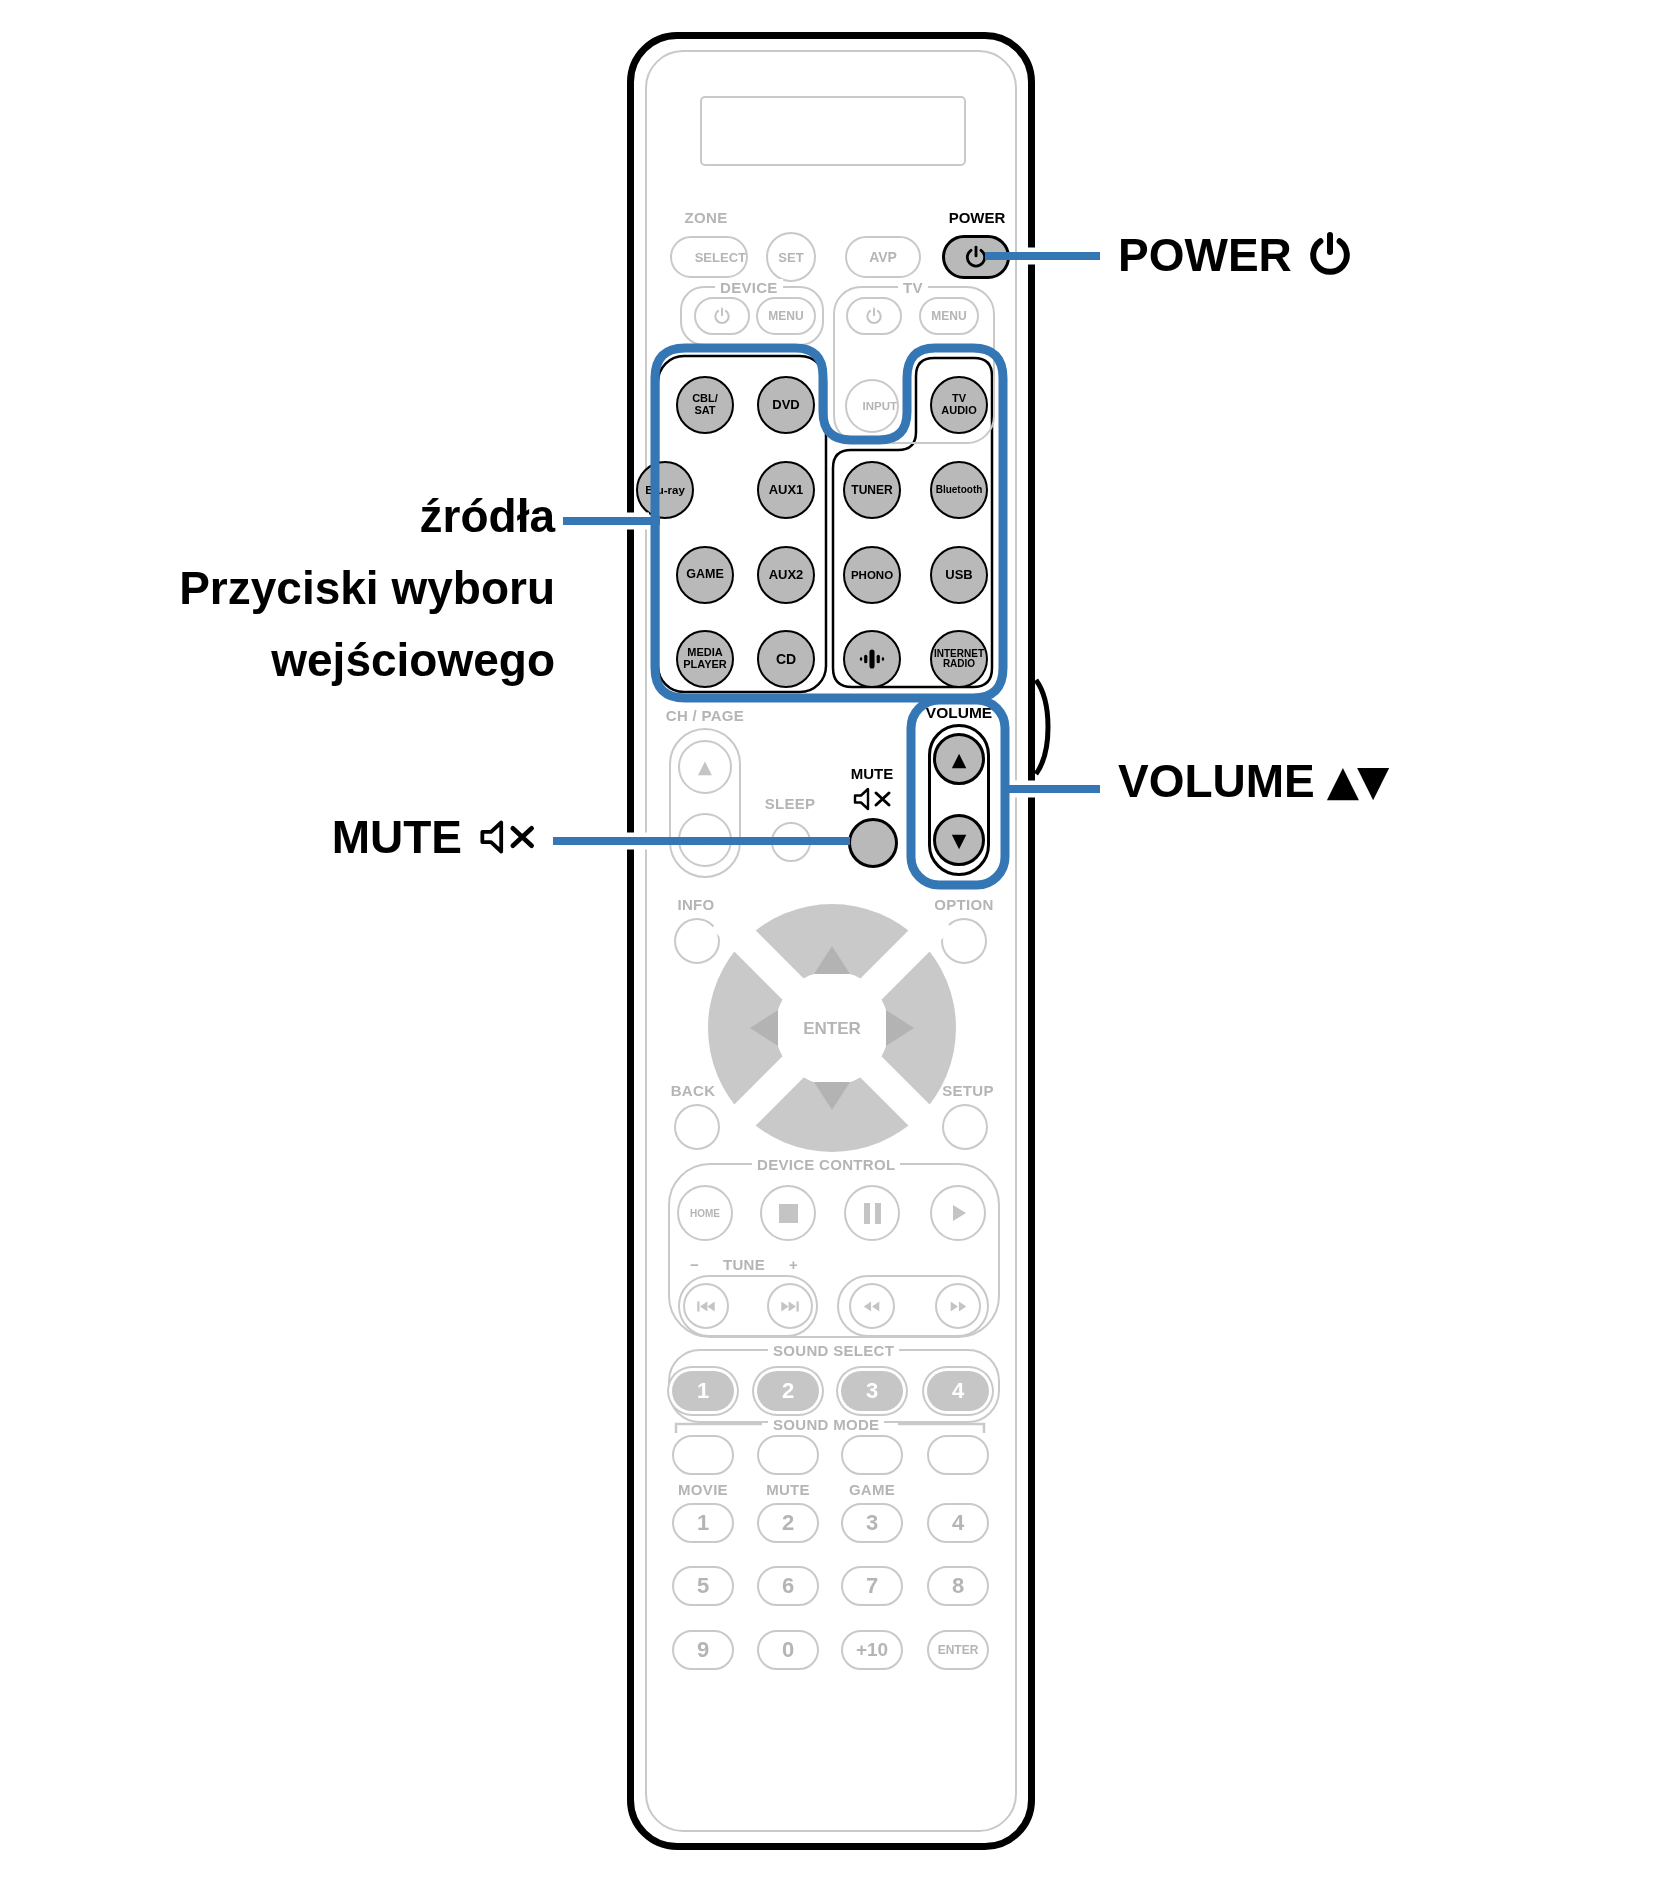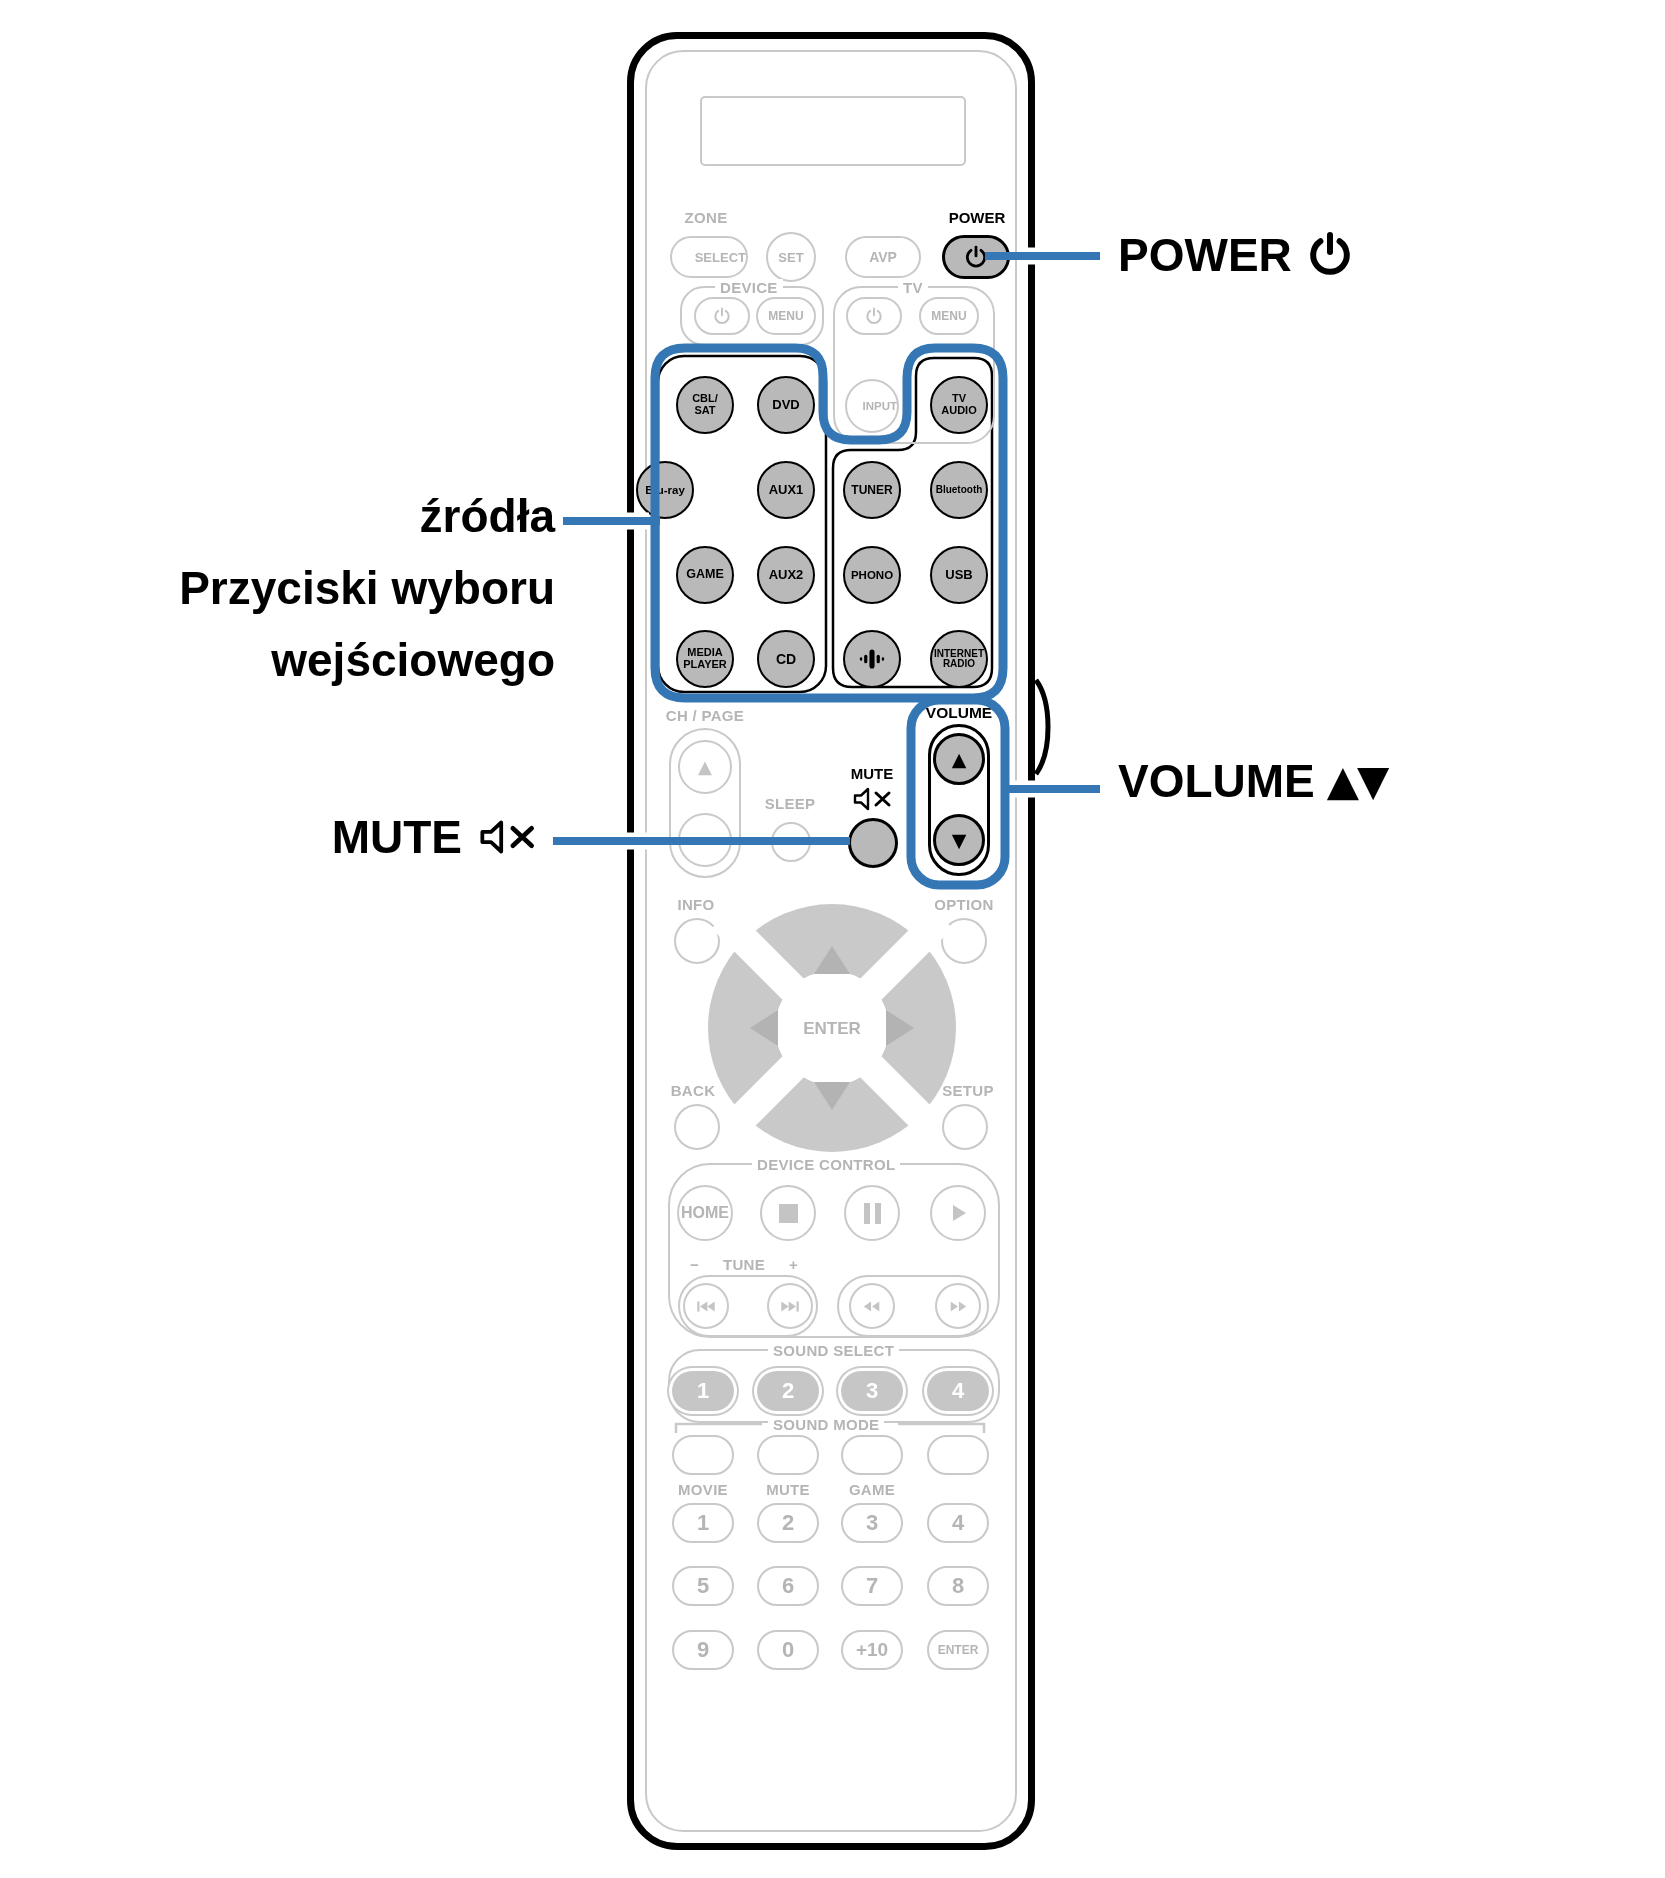--- a/index.html
+++ b/index.html
@@ -176,21 +176,21 @@
 </svg>
 
 <div class="abs glabel" style="left:663px;top:1082px;width:60px;">BACK</div>
 <div class="abs circ" style="left:674px;top:1104px;width:46px;height:46px;"></div>
 <div class="abs glabel" style="left:936px;top:1082px;width:64px;">SETUP</div>
 <div class="abs circ" style="left:942px;top:1104px;width:46px;height:46px;"></div>
 
 <div class="abs" style="left:668px;top:1163px;width:332px;height:175px;border:2px solid var(--lg);border-radius:42px;"></div>
 <div class="abs glabel wbg" style="left:752px;top:1156px;">DEVICE CONTROL</div>
 
-<div class="abs circ" style="left:677px;top:1185px;width:56px;height:56px;font-size:16px;">
+<div class="abs circ" style="left:677px;top:1185px;width:56px;height:56px;font-size:10px;">
   <span>HOME</span>
 </div>
 <div class="abs circ" style="left:760px;top:1185px;width:56px;height:56px;">
   <span style="width:19px;height:19px;background:#c4c4c4;display:block;"></span>
 </div>
 <div class="abs circ" style="left:844px;top:1185px;width:56px;height:56px;gap:5px;">
   <span style="width:6px;height:21px;background:#c4c4c4;display:block;"></span>
   <span style="width:6px;height:21px;background:#c4c4c4;display:block;"></span>
 </div>
 <div class="abs circ" style="left:930px;top:1185px;width:56px;height:56px;">

